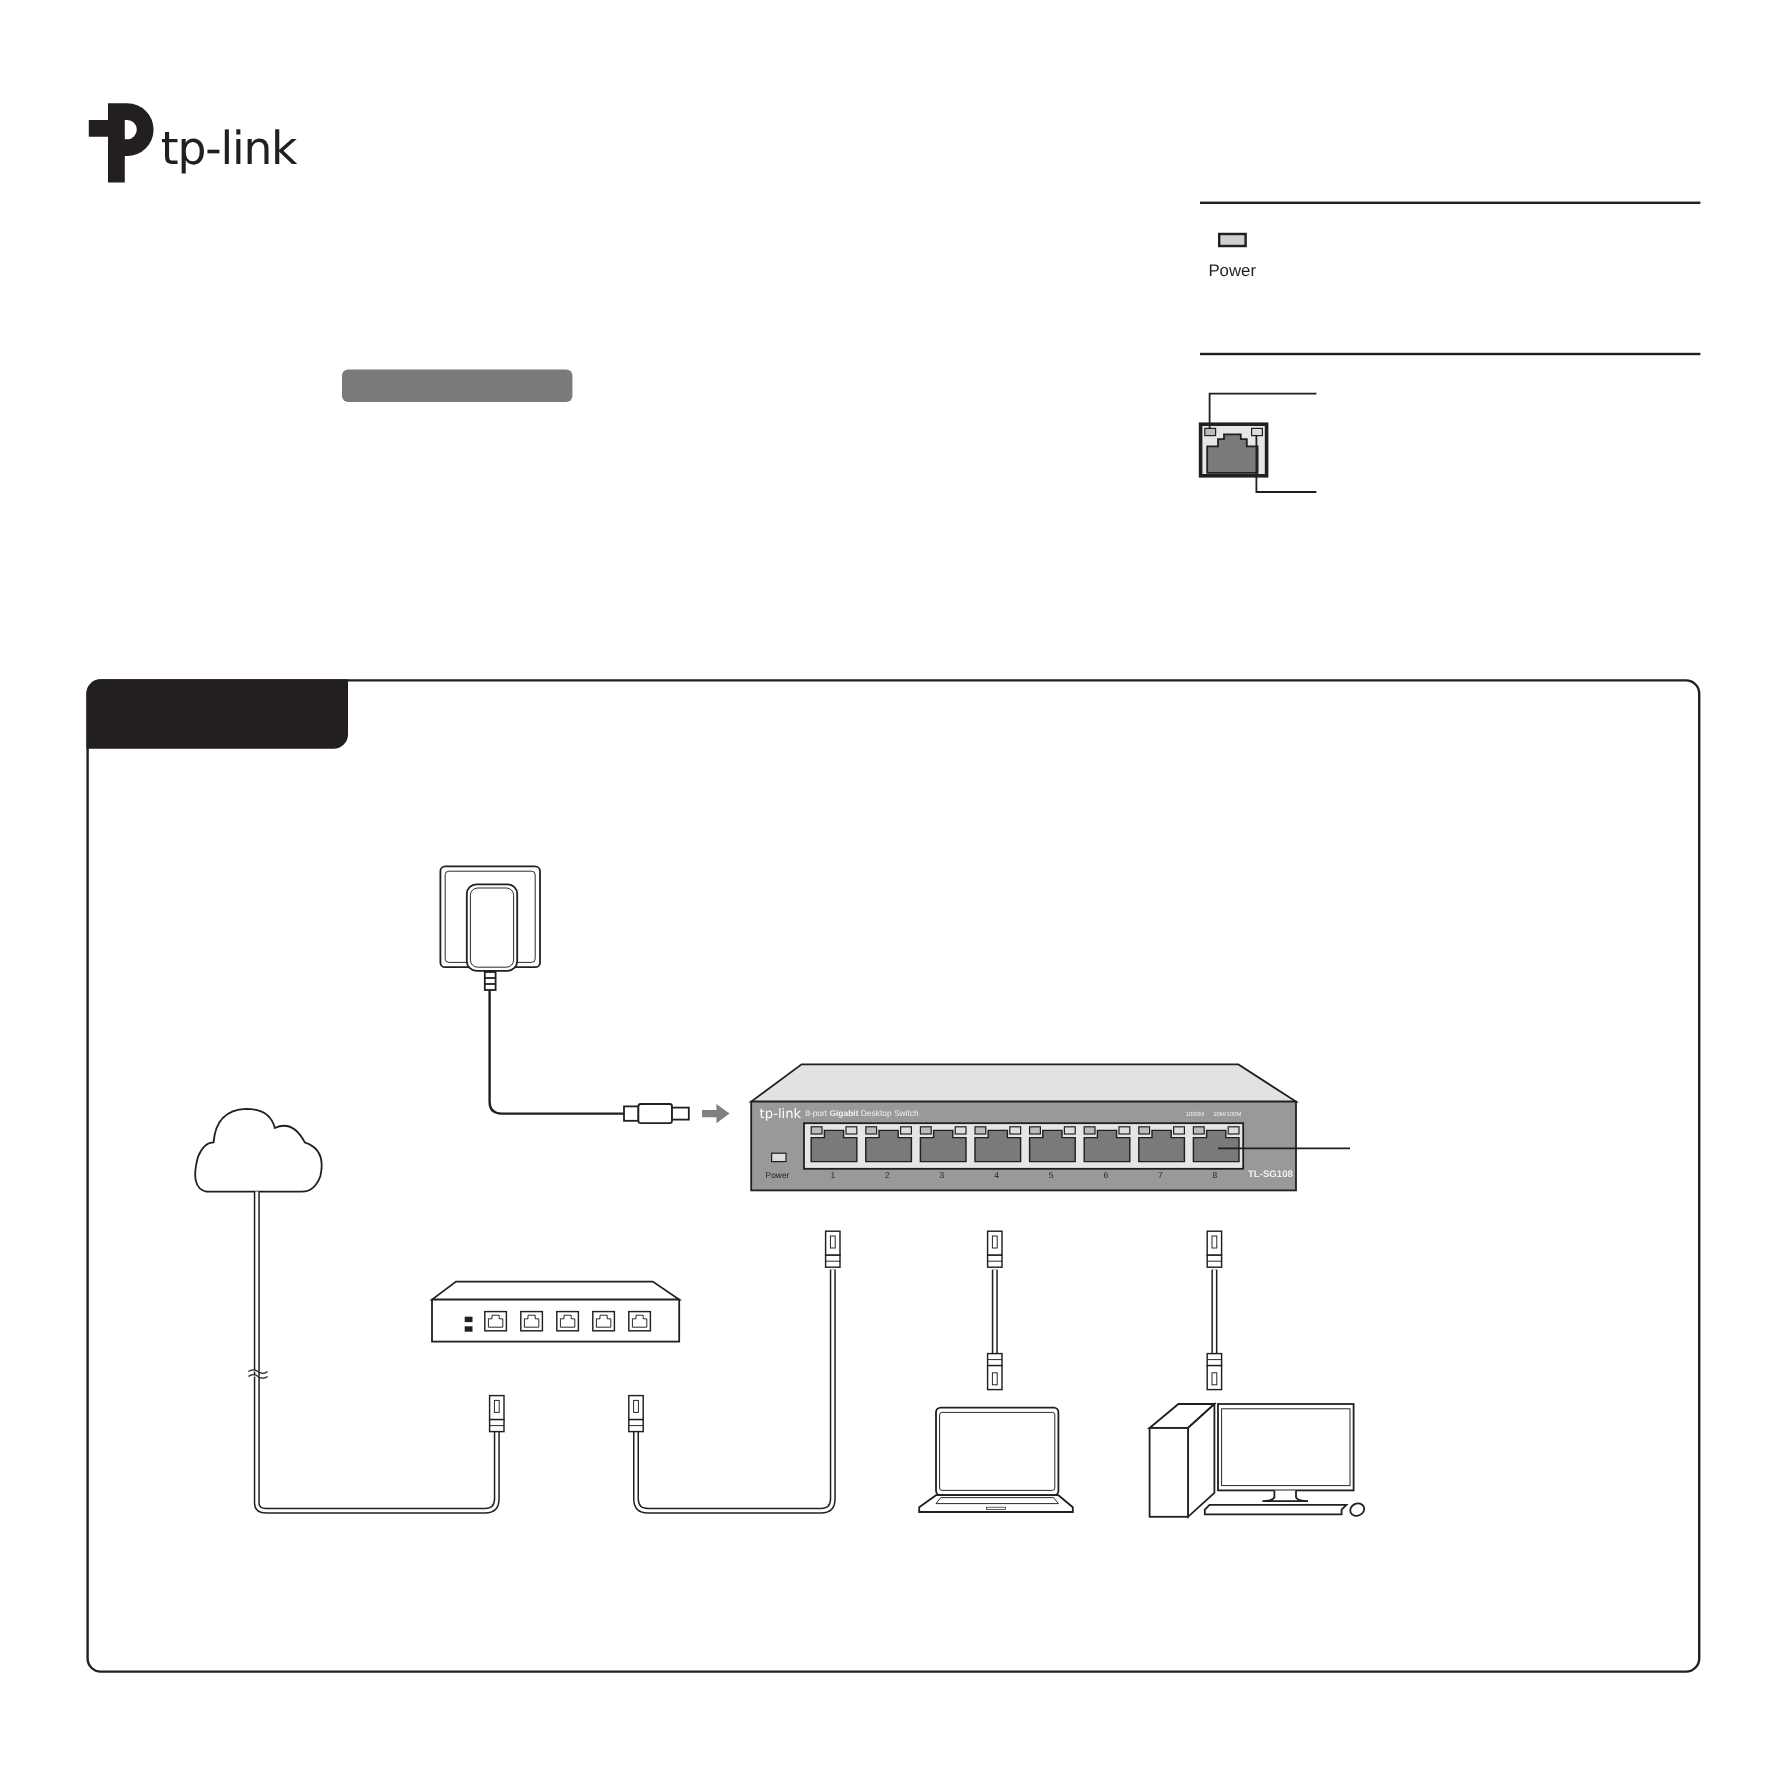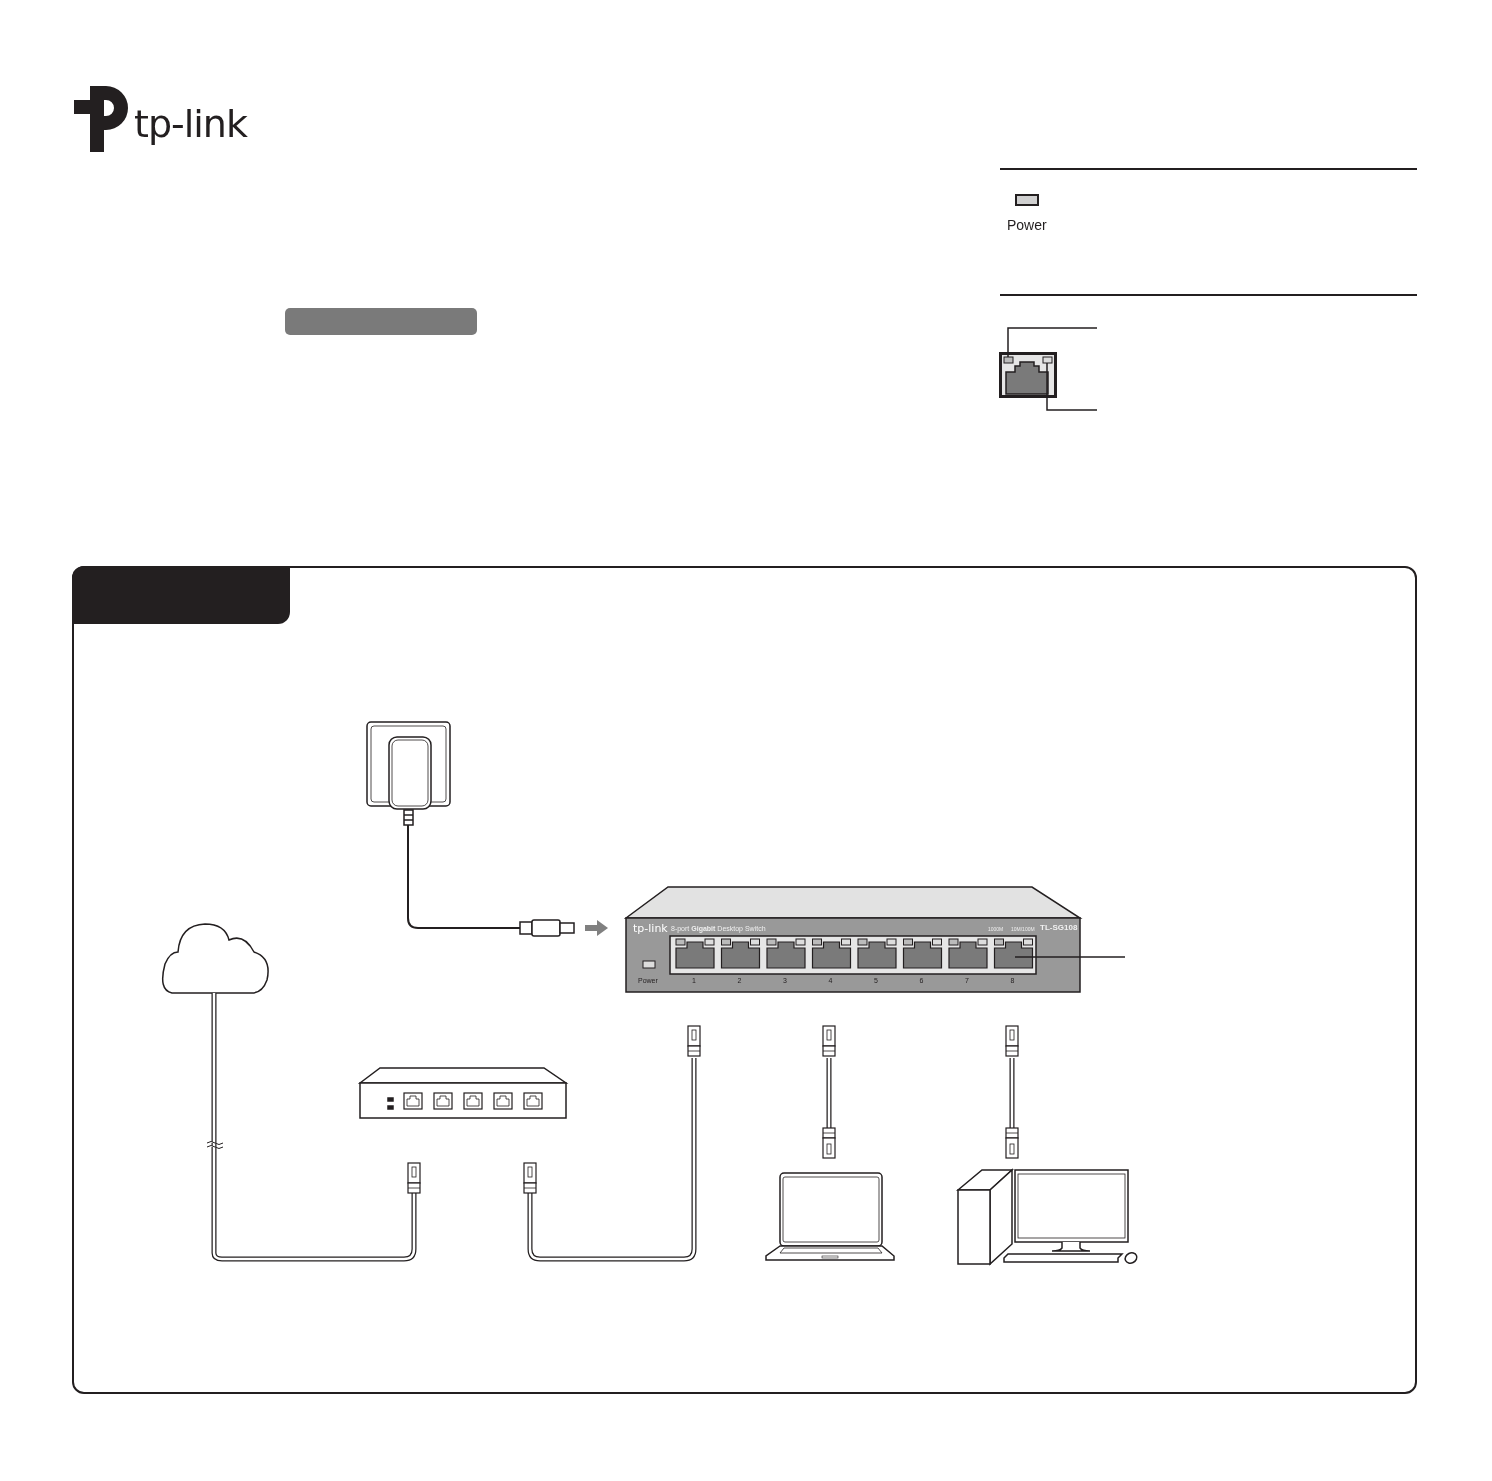--- a/index.html
+++ b/index.html
@@ -228,21 +228,21 @@
 </svg>
 
 <div class="abs sw-brand" style="left:633px; top:922px; font-size:11px; color:#fff;">tp-link</div>
 <div class="abs" style="left:671px; top:925px; font-size:7px; color:#f0f0f0; white-space:nowrap;">
   <span>8-port</span>
   <b>Gigabit</b>
   <span>Desktop Switch</span>
 </div>
 <div class="abs" style="left:988px; top:926px; font-size:5px; color:#f0f0f0;">1000M</div>
 <div class="abs" style="left:1011px; top:926px; font-size:5px; color:#f0f0f0;">10M/100M</div>
-<div class="abs" style="left:1040px; top:923px; font-size:8px; font-weight:bold; color:#f0f0f0;">TL-SG108</div>
+<div class="abs" style="left:1040px; top:974px; font-size:8px; font-weight:bold; color:#f0f0f0;">TL-SG108</div>
 <div class="abs" style="left:638px; top:977px; font-size:7px; color:#231f20;">Power</div>
 <div id="port-labels">
     <div class="abs" style="left: 692px; top: 977px; font-size: 7px; color: rgb(35, 31, 32);">1</div>
     <div class="abs" style="left: 737.5px; top: 977px; font-size: 7px; color: rgb(35, 31, 32);">2</div>
     <div class="abs" style="left: 783px; top: 977px; font-size: 7px; color: rgb(35, 31, 32);">3</div>
     <div class="abs" style="left: 828.5px; top: 977px; font-size: 7px; color: rgb(35, 31, 32);">4</div>
     <div class="abs" style="left: 874px; top: 977px; font-size: 7px; color: rgb(35, 31, 32);">5</div>
     <div class="abs" style="left: 919.5px; top: 977px; font-size: 7px; color: rgb(35, 31, 32);">6</div>
     <div class="abs" style="left: 965px; top: 977px; font-size: 7px; color: rgb(35, 31, 32);">7</div>
     <div class="abs" style="left: 1010.5px; top: 977px; font-size: 7px; color: rgb(35, 31, 32);">8</div>

